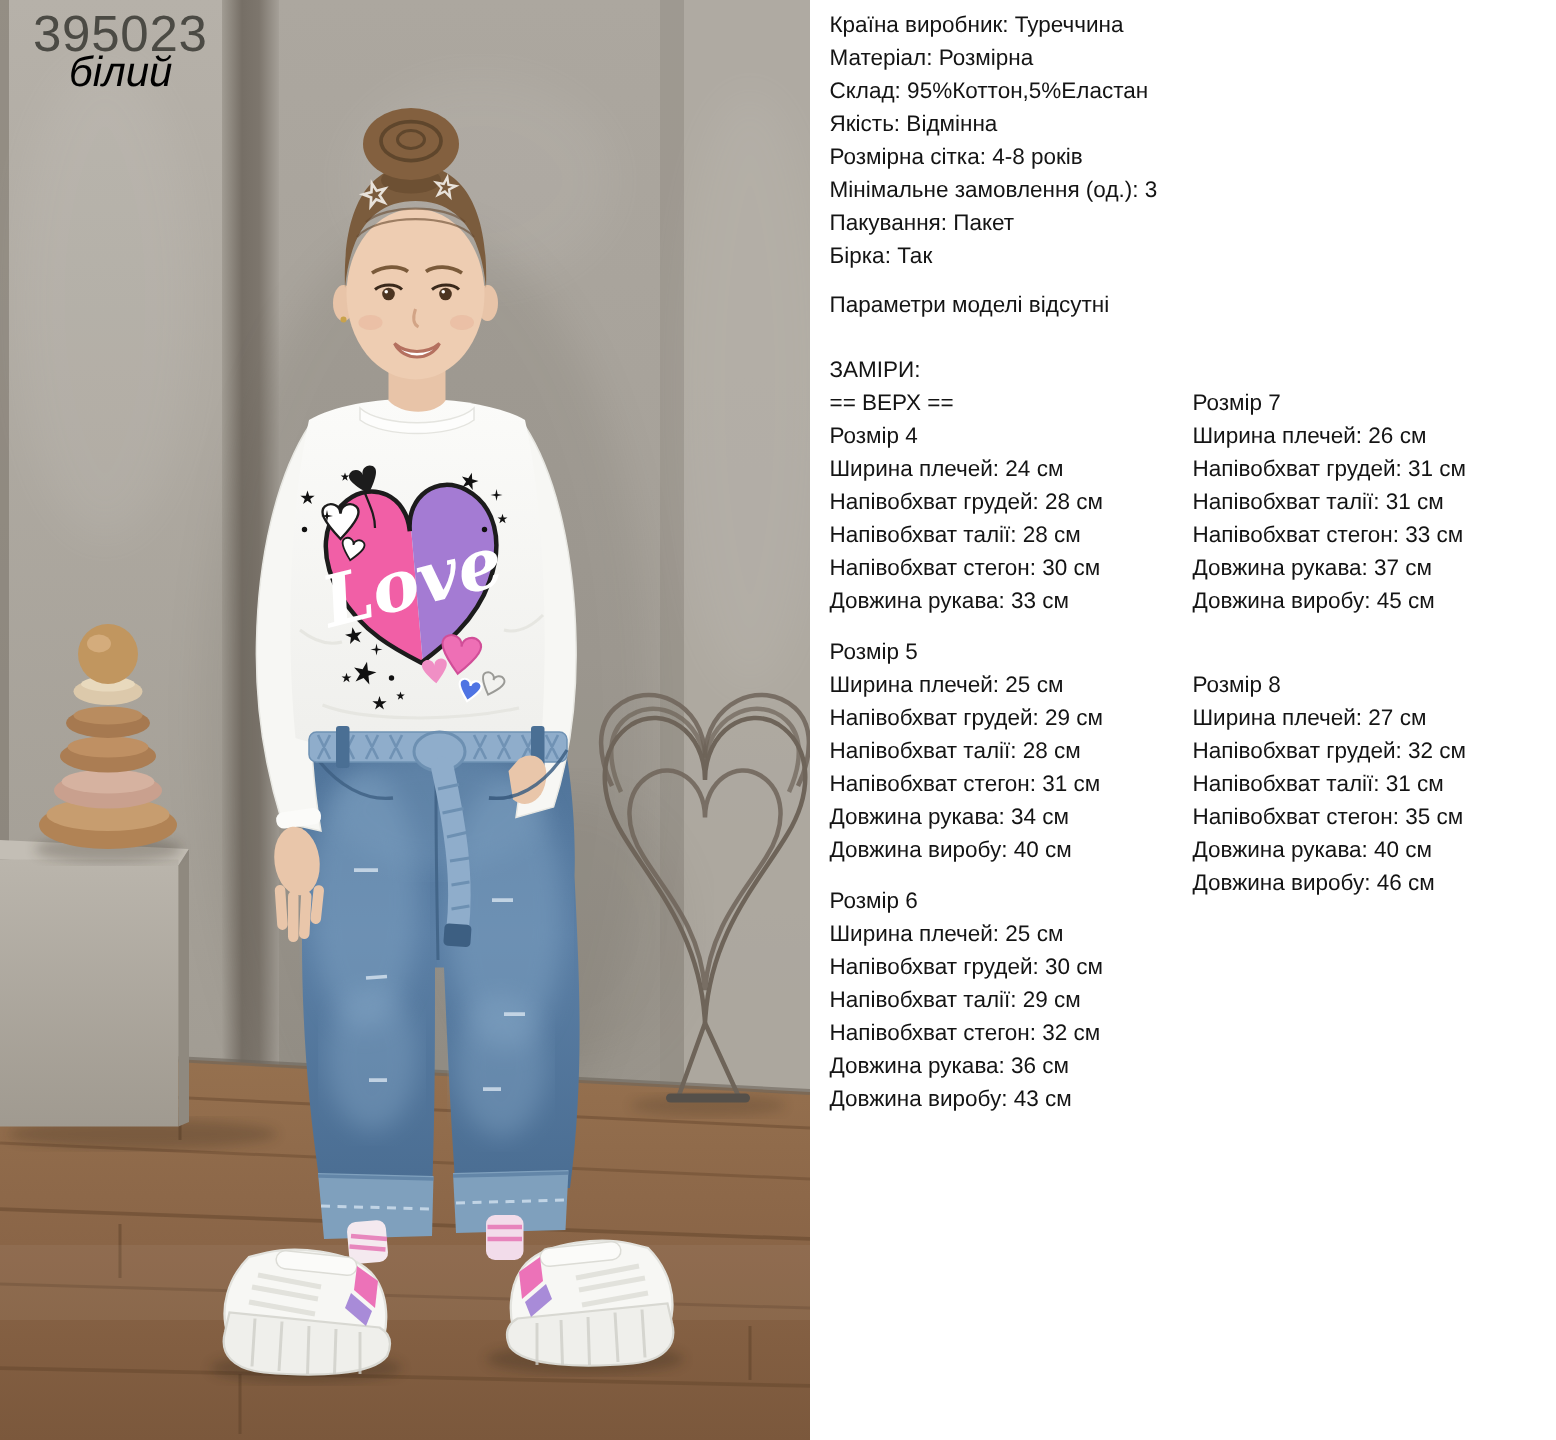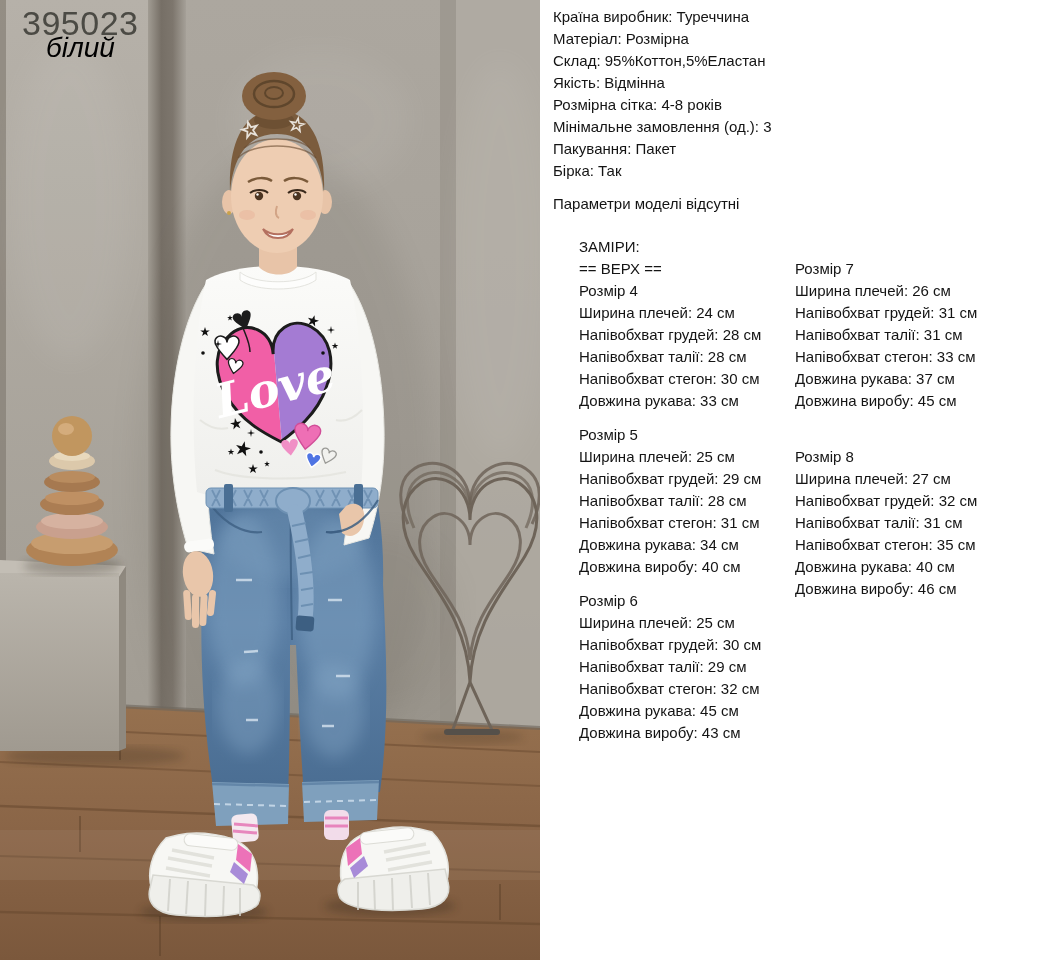--- a/index.html
+++ b/index.html
@@ -7,21 +7,21 @@
        font-family:"Liberation Sans", sans-serif;background:#ffffff;}
   .photo-panel{position:absolute;left:0;top:0;width:540px;height:960px;overflow:hidden;background:#a9a49c;}
   .photo-panel svg{display:block;}
   .article-number{position:absolute;left:22px;top:4px;font-size:34px;color:#4b4a44;letter-spacing:.5px;}
   .color-label{position:absolute;left:46px;top:32px;font-size:28px;color:#000000;font-style:italic;}
   .info-panel{position:absolute;left:540px;top:0;width:497px;height:960px;background:#ffffff;
               color:#141414;font-size:15px;line-height:22px;}
   .block{position:absolute;white-space:nowrap;}
   #top-block{left:13px;top:6px;}
   #model-note{left:13px;top:193px;}
-  #col-left{left:13px;top:236px;margin-left:26px;}
+  #col-left{left:13px;top:236px;}
   #col-right{left:255px;top:258px;}
   .size-block{margin-top:12px;}
   .size-block.first{margin-top:0;}
 </style>
 </head>
 <body>
 
 <div class="photo-panel">
 <svg width="540" height="960" viewBox="0 0 540 960" xmlns="http://www.w3.org/2000/svg">
   <defs>
@@ -325,21 +325,21 @@
       <div>Напівобхват стегон: 31 см</div>
       <div>Довжина рукава: 34 см</div>
       <div>Довжина виробу: 40 см</div>
     </div>
     <div class="size-block">
       <div>Розмір 6</div>
       <div>Ширина плечей: 25 см</div>
       <div>Напівобхват грудей: 30 см</div>
       <div>Напівобхват талії: 29 см</div>
       <div>Напівобхват стегон: 32 см</div>
-      <div>Довжина рукава: 45 см</div>
+      <div>Довжина рукава: 36 см</div>
       <div>Довжина виробу: 43 см</div>
     </div>
   </div>
 
   <div class="block" id="col-right">
     <div class="size-block first">
       <div>Розмір 7</div>
       <div>Ширина плечей: 26 см</div>
       <div>Напівобхват грудей: 31 см</div>
       <div>Напівобхват талії: 31 см</div>

